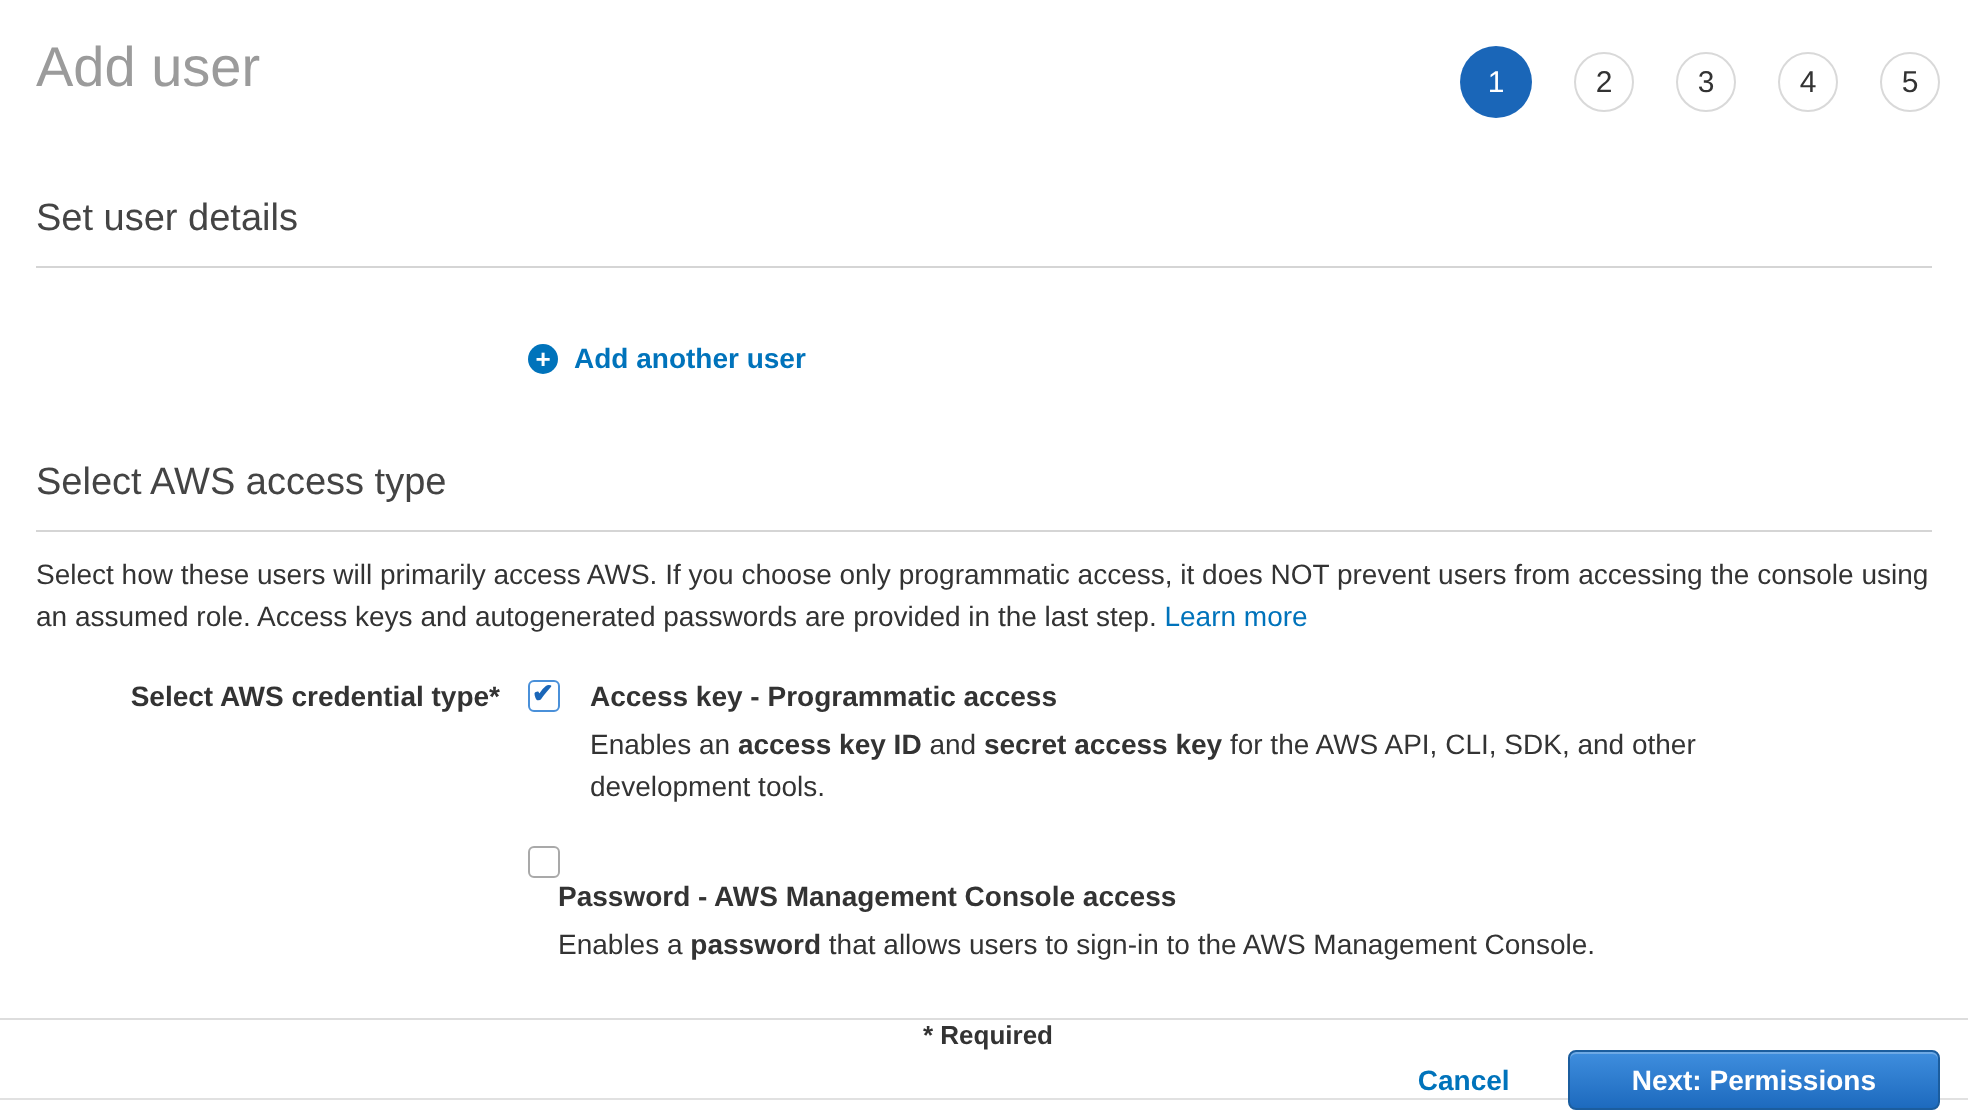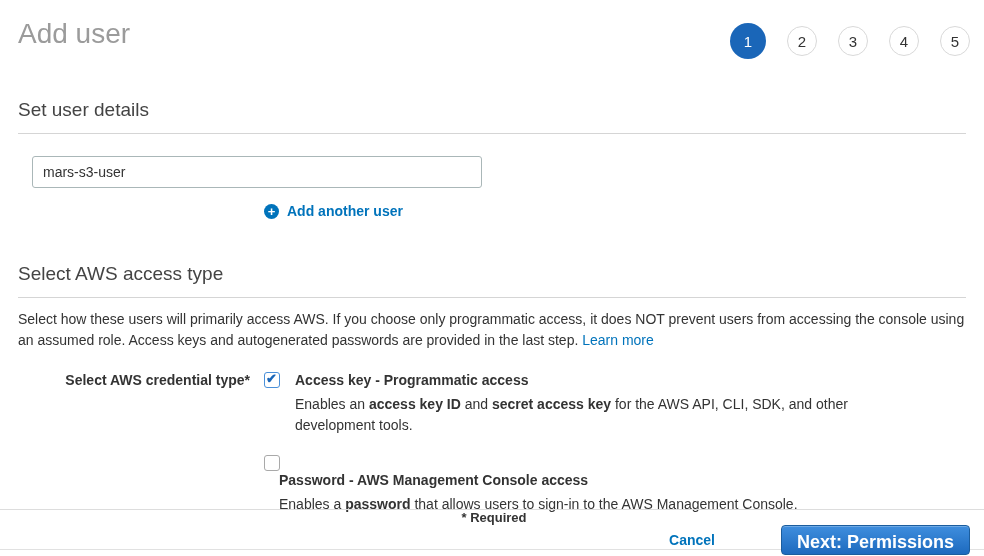--- a/index.html
+++ b/index.html
@@ -92,25 +92,24 @@
     position: absolute; left: 0; top: 509px; width: 984px; height: 41px;
     border-top: 1px solid #ddd; border-bottom: 1px solid #e1e1e1;
     display: flex; align-items: center; padding: 0 14px 0 18px; flex-direction: column;
   }
   .required-note { font-weight: bold; font-size: 13px; color: #333; }
   .footer-actions { margin-left: auto; display: flex; align-items: center; }
   .cancel-link { color: #0073bb; font-weight: bold; cursor: pointer; margin-right: 29px; }
   .next-button {
     background: linear-gradient(#3f8ede, #1d6abe);
     border: 1px solid #1b5d9e; border-radius: 4px;
-    color: #fff; font-weight: bold; font-size: 18px;
+    color: #fff; font-weight: bold; font-size: 14px;
     font-family: "Liberation Sans", sans-serif;
-    padding: 6px 15px; height: 30px; cursor: pointer;
+    padding: 6px 31px; height: 30px; cursor: pointer;
     box-shadow: inset 0 1px 0 rgba(255,255,255,0.25);
-    margin-left: 37px;
   }
 </style>
 </head>
 <body>
 
 <div class="page">
 
   <div class="header">
     <div class="page-title">Add user</div>
     <div class="steps">
@@ -121,23 +120,20 @@
       <div class="step">5</div>
     </div>
   </div>
 
   <div class="content">
 
     <div class="section-1">
       <h2 class="section-heading">Set user details</h2>
 
       <div class="form-row">
-        <div class="form-control">
-          <input class="username-input" type="text" value="mars-s3-user" style="">
-        </div>
       </div>
 
       <div class="add-user-row">
         <span class="plus-icon">+</span>
         <span class="add-user-label">Add another user</span>
       </div>
     </div>
 
     <div class="section-2">
       <h2 class="section-heading">Select AWS access type</h2>

